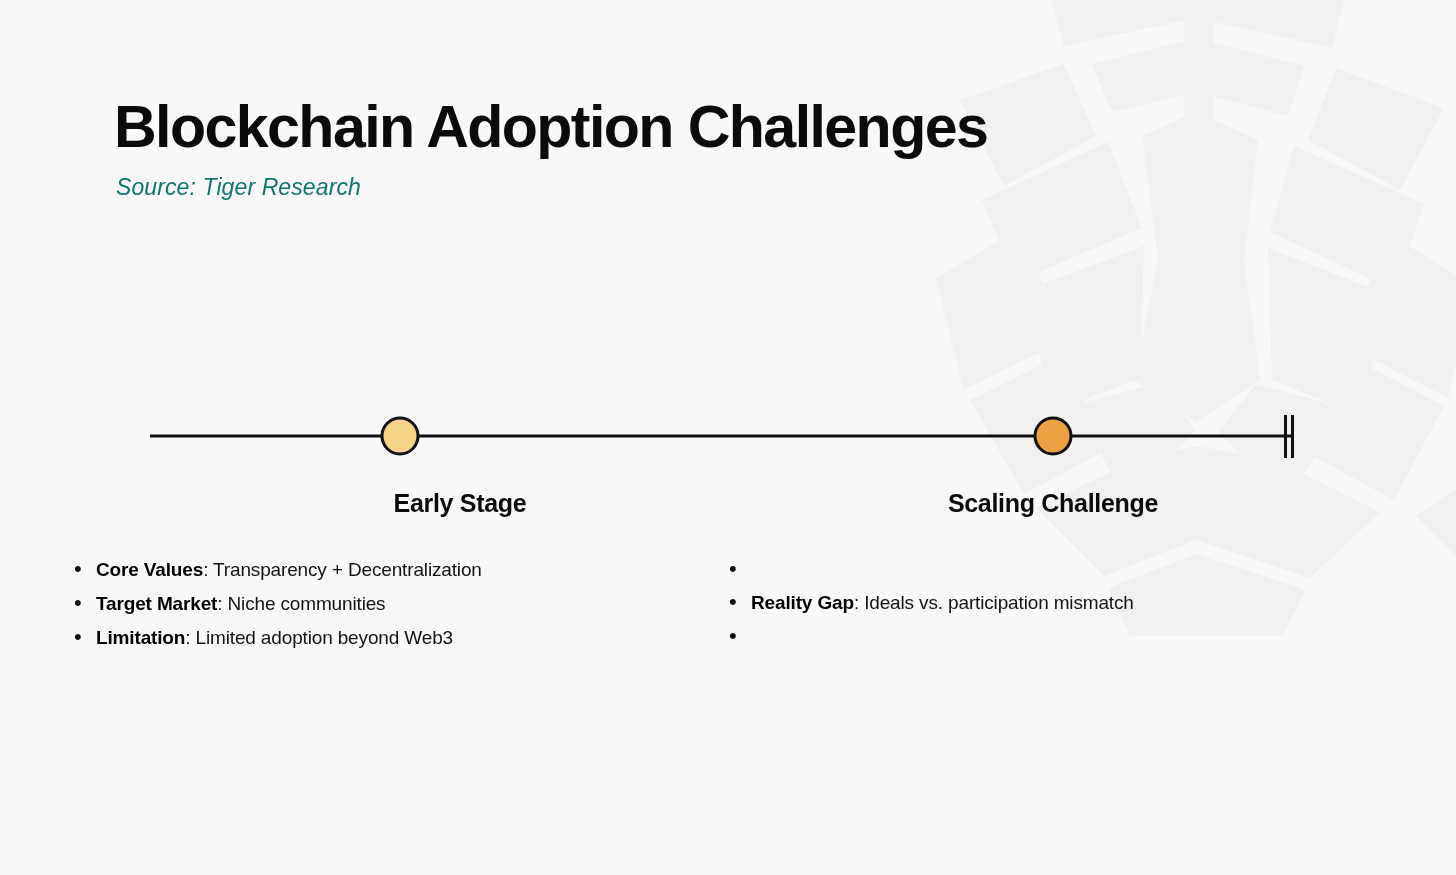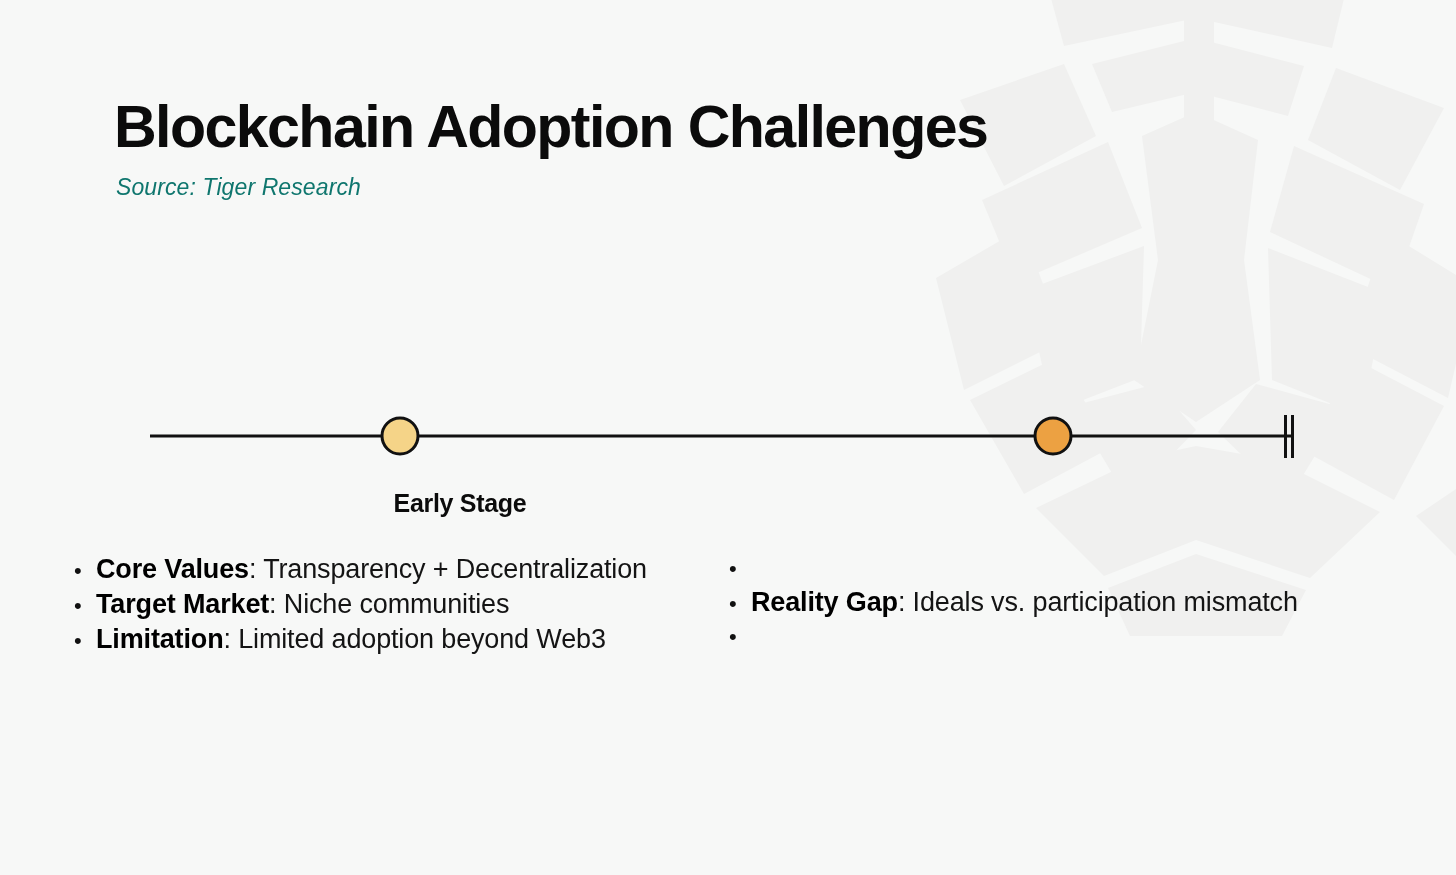--- a/index.html
+++ b/index.html
@@ -110,21 +110,21 @@
   }
   .bullet-dot {
     width: 22px;
     flex: 0 0 22px;
     font-size: 22px;
     line-height: 26px;
     color: #111;
     text-align: left;
   }
   .bullet-text {
-    font-size: 27px;
+    font-size: 19px;
     line-height: 26px;
     color: #141414;
     letter-spacing: -0.15px;
   }
   .bullet-term {
     font-weight: 700;
     color: #000;
   }
 </style>
 </head>
@@ -174,20 +174,21 @@
     <svg width="1456" height="875" viewBox="0 0 1456 875" xmlns="http://www.w3.org/2000/svg">
       <line x1="150" y1="436" x2="1292" y2="436" stroke="#111111" stroke-width="3"></line>
       <line x1="1285.5" y1="415" x2="1285.5" y2="458" stroke="#111111" stroke-width="3"></line>
       <line x1="1292.5" y1="415" x2="1292.5" y2="458" stroke="#111111" stroke-width="3"></line>
       <circle cx="400" cy="436" r="18" fill="#f5d488" stroke="#111111" stroke-width="3"></circle>
       <circle cx="1053" cy="436" r="18" fill="#eca142" stroke="#111111" stroke-width="3"></circle>
     </svg>
   </div>
 
   <div class="stage-label" id="stage-label-0">Early Stage</div>
+  <div class="stage-label" id="stage-label-1">Scaling Challenge</div>
 
   <div class="bullet-column" id="bullet-column-0">
     <div class="bullet-item">
       <span class="bullet-dot">•</span>
       <span class="bullet-text"><span class="bullet-term">Core Values</span><span>: </span><span>Transparency + Decentralization</span></span>
     </div>
     <div class="bullet-item">
       <span class="bullet-dot">•</span>
       <span class="bullet-text"><span class="bullet-term">Target Market</span><span>: </span><span>Niche communities</span></span>
     </div>

